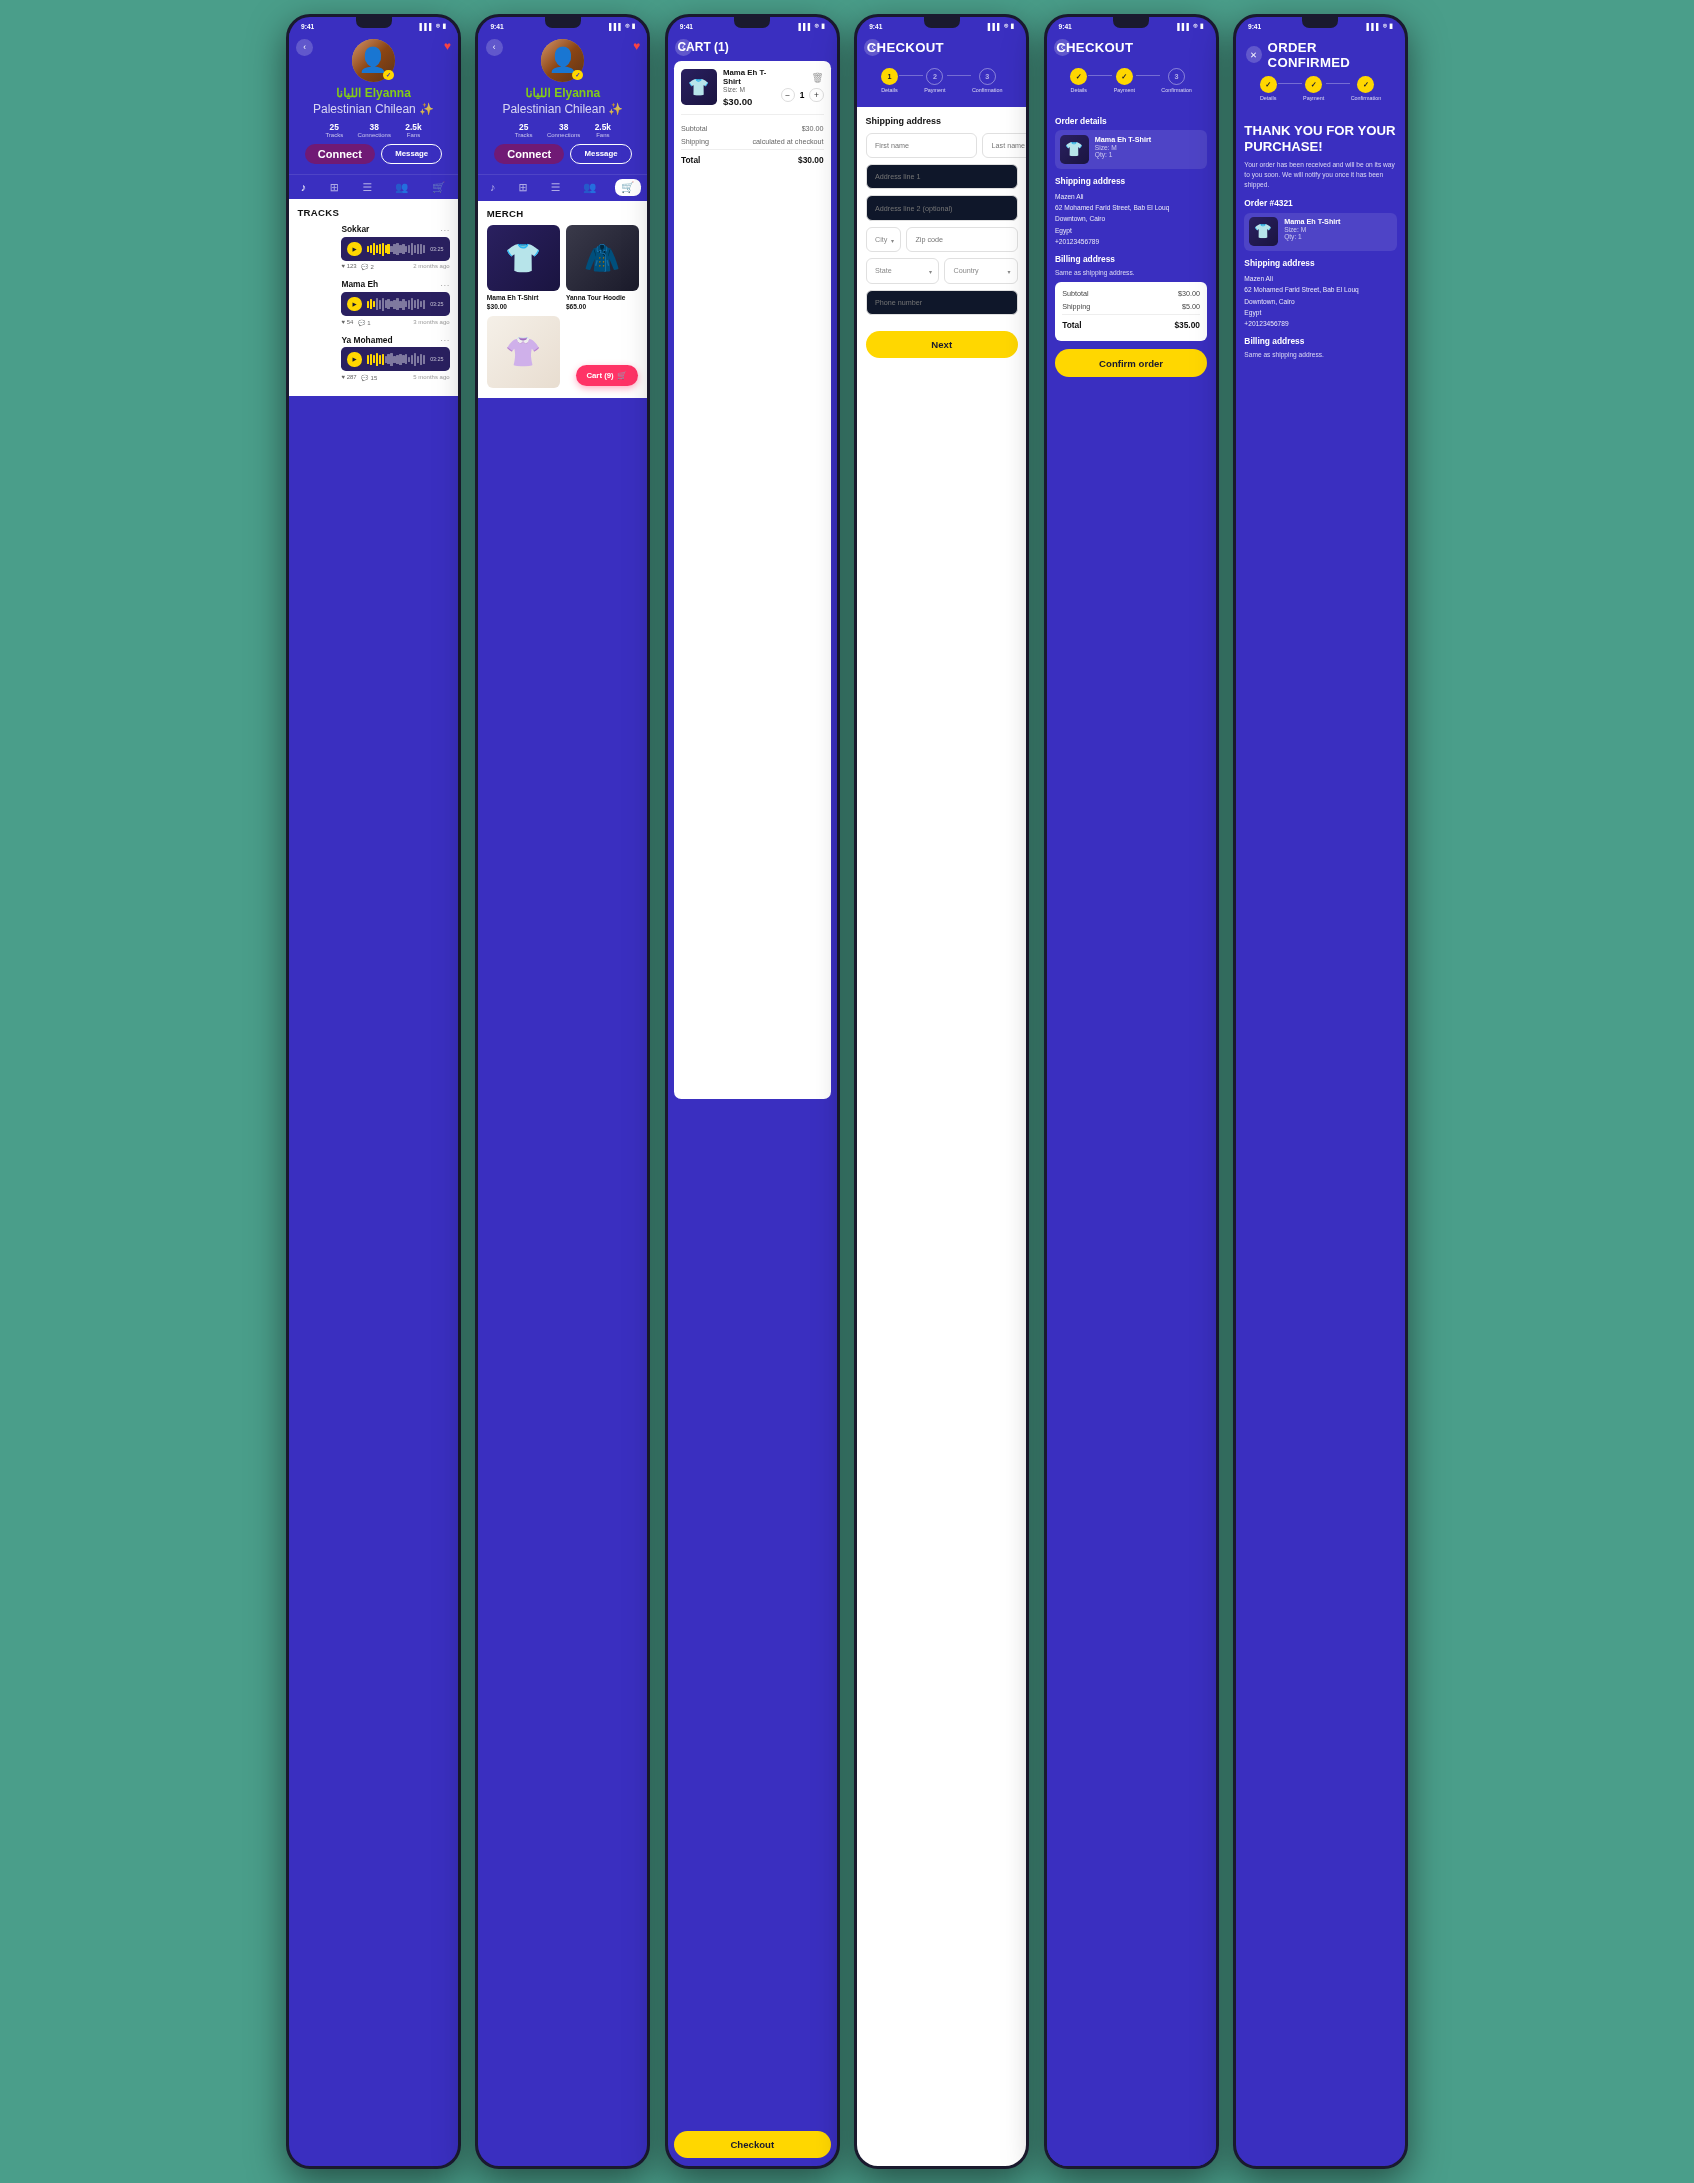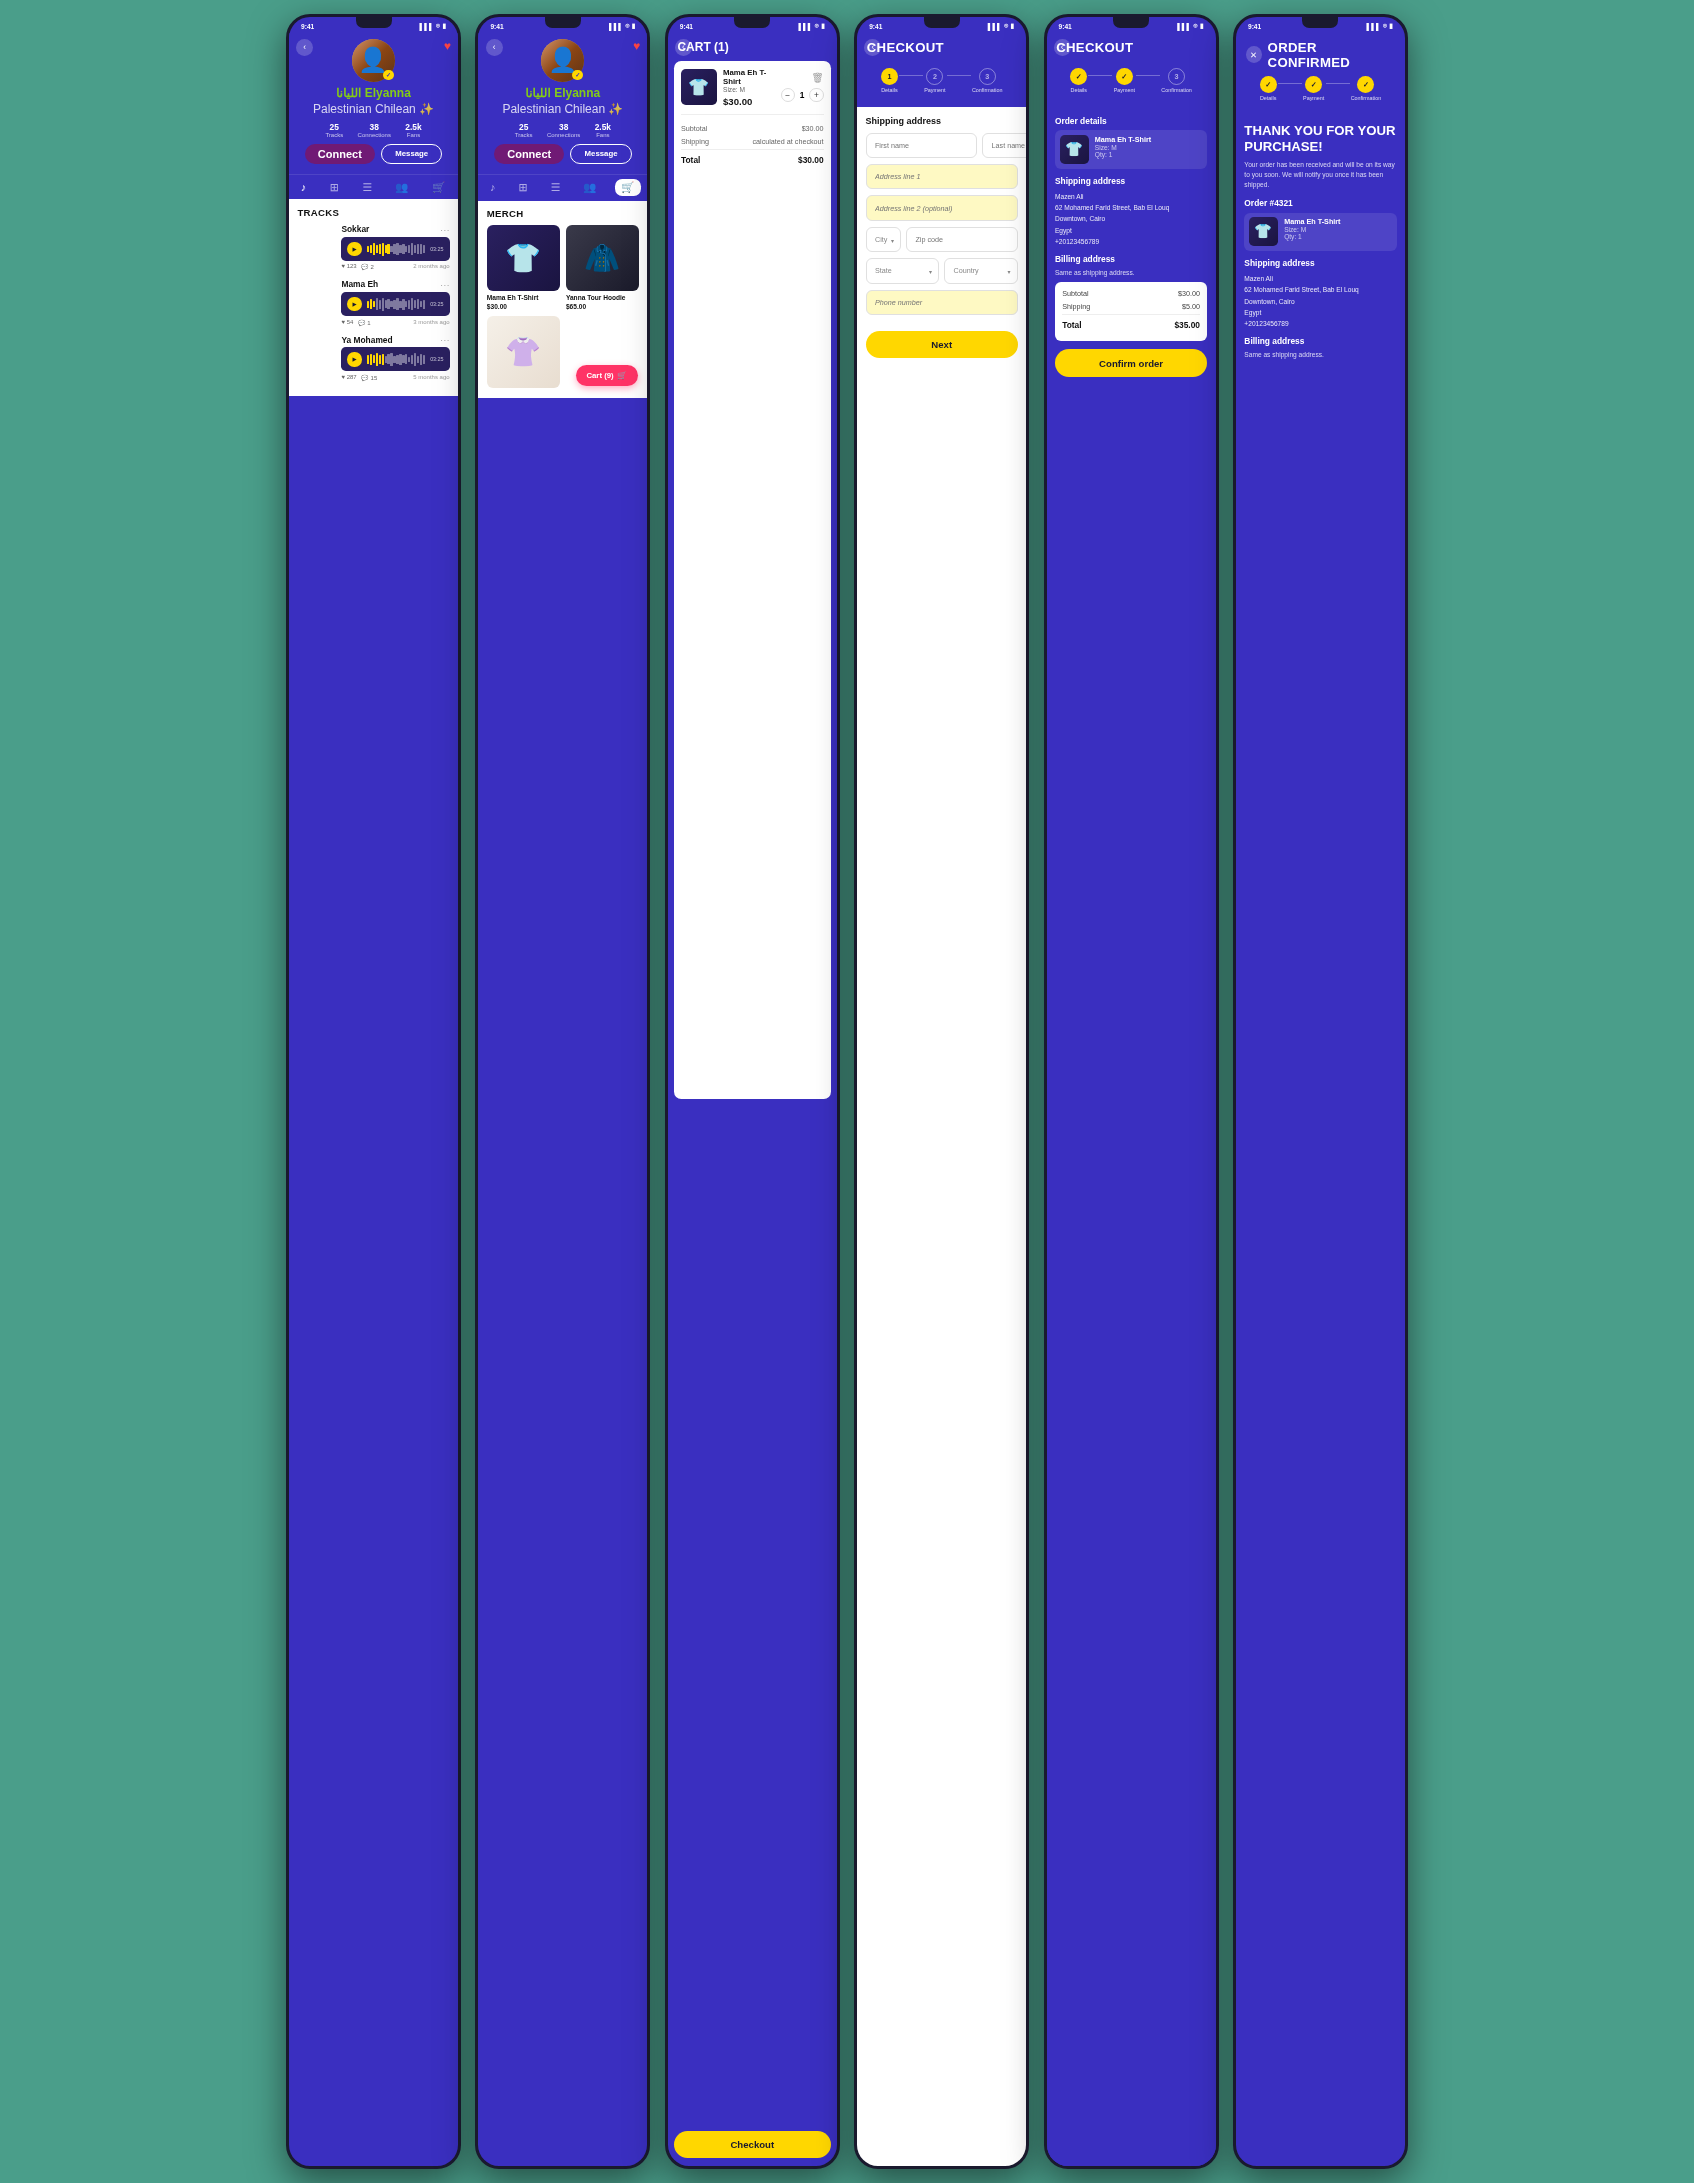--- a/index.html
+++ b/index.html
@@ -583,24 +583,23 @@
       background: white;
     }
     .form-input-full {
       width: 100%;
       border: 0.9px solid #e0e0e0;
       border-radius: 6px;
       padding: 7.2px 8.4px;
       font-size: 7.2px;
       color: #888;
       outline: none;
-      background: #fef9c3;
+      background: #0f172a;
       margin-bottom: 6px;
       display: block;
-      font-style: italic;
     }
     .form-select {
       flex: 1;
       border: 0.9px solid #e0e0e0;
       border-radius: 6px;
       padding: 7.2px 8.4px;
       font-size: 7.2px;
       color: #888;
       outline: none;
       background: white;

